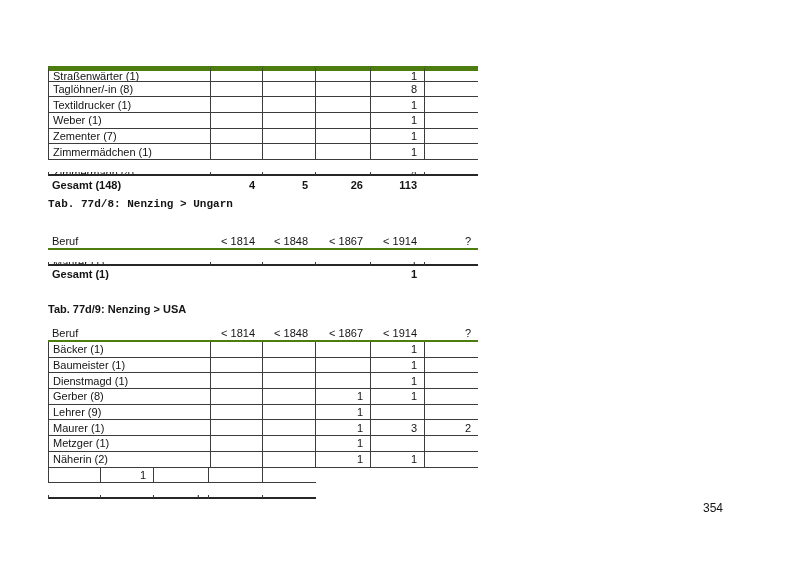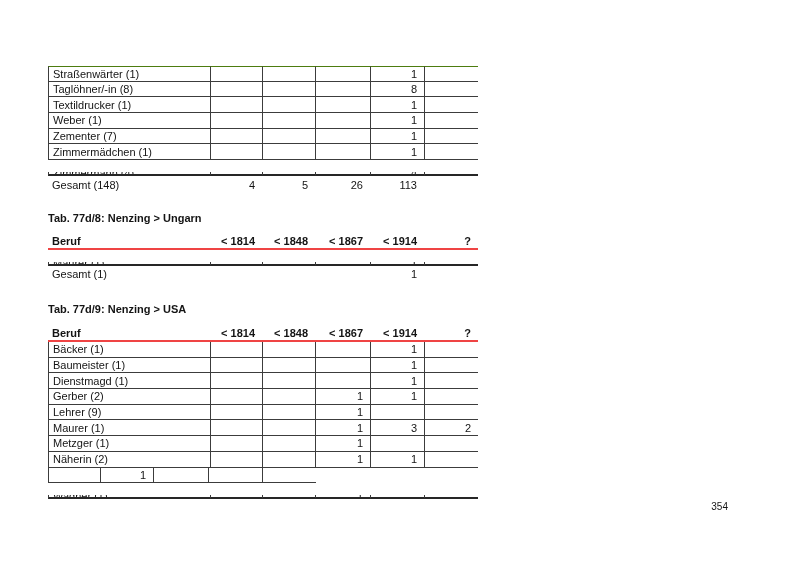--- a/index.html
+++ b/index.html
@@ -7,21 +7,21 @@
     position: relative;
     width: 800px;
     height: 566px;
     background: #ffffff;
     font-family: "Liberation Sans", sans-serif;
     color: #141414;
     overflow: hidden;
   }
   .tbl { position: absolute; left: 48px; width: 430px; }
   #tbl1 { top: 66px; }
-  #title2 { top: 212px; }
+  #title2 { top: 198px; font-family: Liberation Mono, monospace; }
   #tbl2 { top: 234px; }
   #title3 { top: 303px; }
   #tbl3 { top: 326px; }
   .tbl-title {
     position: absolute;
     left: 48px;
     font-size: 11px;
     font-weight: bold;
     white-space: nowrap;
   }
@@ -39,33 +39,33 @@
   }
   .c0 { width: 162px; padding-left: 4px; }
   .c1 { width: 52px; }
   .c2 { width: 53px; }
   .c3 { width: 55px; }
   .c4 { width: 54px; }
   .c5 { width: 54px; }
   .num { justify-content: flex-end; padding-right: 7px; }
   
   .row.data .cell { border-bottom: 1px solid #3c3c3c; border-left: 1px solid #3c3c3c; }
-  .row.data.first .cell { border-top: 1px solid #4d7c0f; }
+  .row.data.first .cell { border-top: 5px solid #4d7c0f; }
   .row.data.lastrow .cell { border-bottom: 2px solid #262626; margin-top: 12px; }
   
-  .row.hdr .cell { font-weight: bold; border-bottom: 2px solid #ef4444; }
+  .row.hdr .cell { font-weight: normal; border-bottom: 2px solid #4d7c0f; }
   
-  .row.total .cell { font-weight: normal; }
+  .row.total .cell { font-weight: bold; }
   .page-number {
     position: absolute;
     left: 698px;
     top: 501px;
     width: 30px;
-    text-align: right;
-    font-size: 10px;
+    text-align: center;
+    font-size: 12px;
   }
 </style>
 </head>
 <body>
 
 <div class="page">
   <div class="tbl" id="tbl1">
       <div class="row data first">
         <div class="cell c0">Straßenwärter (1)</div>
         <div class="cell c1 num"></div>
@@ -188,21 +188,21 @@
       </div>
       <div class="row data">
         <div class="cell c0">Dienstmagd (1)</div>
         <div class="cell c1 num"></div>
         <div class="cell c2 num"></div>
         <div class="cell c3 num"></div>
         <div class="cell c4 num">1</div>
         <div class="cell c5 num"></div>
       </div>
       <div class="row data">
-        <div class="cell c0">Gerber (2)</div>
+        <div class="cell c0">Gerber (8)</div>
         <div class="cell c1 num"></div>
         <div class="cell c2 num"></div>
         <div class="cell c3 num">1</div>
         <div class="cell c4 num">1</div>
         <div class="cell c5 num"></div>
       </div>
       <div class="row data">
         <div class="cell c0">Lehrer (9)</div>
         <div class="cell c1 num"></div>
         <div class="cell c2 num"></div>
@@ -235,21 +235,20 @@
         <div class="cell c5 num"></div>
       </div>
       <div class="row data">
         <div class="cell c1 num"></div>
         <div class="cell c2 num">1</div>
         <div class="cell c3 num"></div>
         <div class="cell c4 num"></div>
         <div class="cell c5 num"></div>
       </div>
       <div class="row data lastrow">
-        <div class="cell c0">Wagner (1)</div>
         <div class="cell c1 num"></div>
         <div class="cell c2 num"></div>
         <div class="cell c3 num">1</div>
         <div class="cell c4 num"></div>
         <div class="cell c5 num"></div>
       </div>
     </div>
 
   <div class="page-number">354</div>
 </div>

